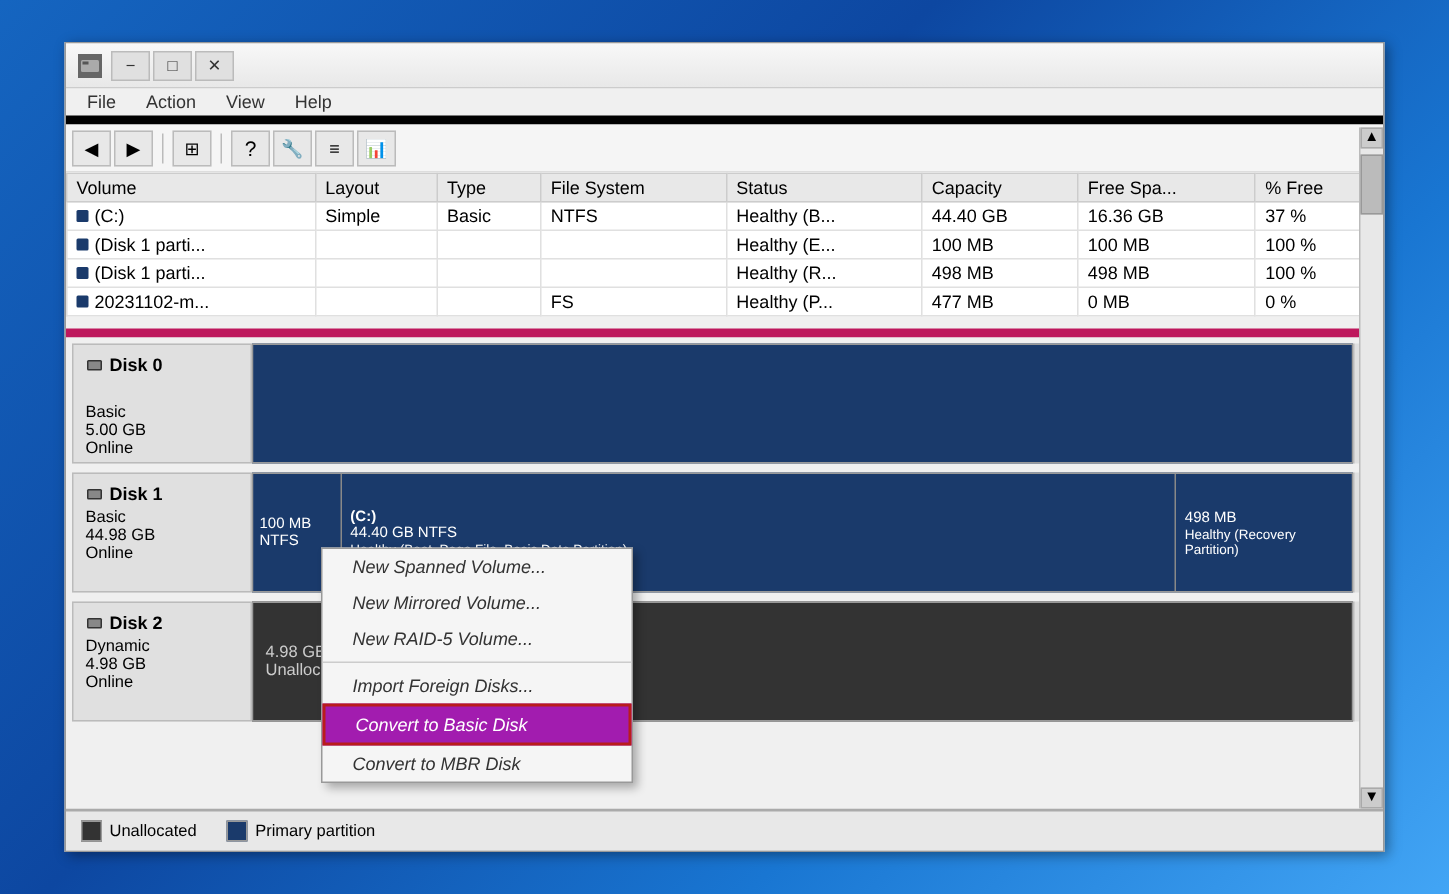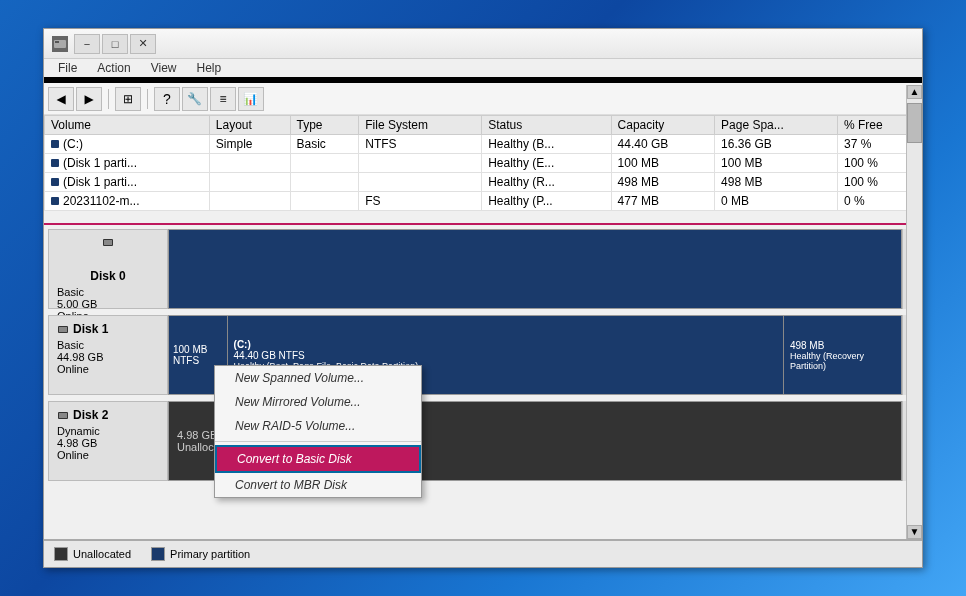--- a/index.html
+++ b/index.html
@@ -105,21 +105,21 @@
       flex: 1;
       display: flex;
       flex-direction: column;
       overflow: hidden;
     }
     
     .table-area {
       flex: 0 0 auto;
       height: 110px;
       overflow-y: auto;
-      border-bottom: 2px solid #be185d;
+      border-bottom: 6px solid #be185d;
     }
     .disk-table {
       width: 100%;
       border-collapse: collapse;
       font-size: 12px;
     }
     .disk-table th {
       background: #e8e8e8;
       border: 1px solid #ccc;
       padding: 2px 6px;
@@ -197,23 +197,23 @@
       font-size: 12px;
       font-style: italic;
     }
     .ctx-item {
       padding: 5px 20px;
       cursor: pointer;
       color: #333;
       white-space: nowrap;
     }
     .ctx-item.highlighted {
-      background: #be185d;
+      background: #a21caf;
       color: white;
-      border: 2px solid #0369a1;
+      border: 2px solid #b91c1c;
     }
     .ctx-separator {
       height: 1px;
       background: #ccc;
       margin: 3px 0;
     }
     
     .legend-bar {
       height: 28px;
       background: #e8e8e8;
@@ -281,21 +281,21 @@
     <div class="table-area">
       <table class="disk-table">
         <thead>
           <tr>
             <th>Volume</th>
             <th>Layout</th>
             <th>Type</th>
             <th>File System</th>
             <th>Status</th>
             <th>Capacity</th>
-            <th>Page Spa...</th>
+            <th>Free Spa...</th>
             <th>% Free</th>
           </tr>
         </thead>
         <tbody id="disk-tbody">
         <tr>
     <td><span style="display:inline-block;width:8px;height:8px;background:#1a3a6b;margin-right:4px;border-radius:1px;"></span>(C:)</td>
     <td>Simple</td>
     <td>Basic</td>
     <td>NTFS</td>
     <td>Healthy (B...</td>
@@ -334,21 +334,21 @@
     <td>0 %</td>
   </tr>
           </tbody>
       </table>
     </div>
 
     <div class="disk-map-area" style="position:relative;">
 
       <div class="disk-row">
         <div class="disk-label">
-          <span style="display:flex;align-items:center;gap:21px;margin-bottom:3px;flex-direction:column;">
+          <span style="display:flex;align-items:center;gap:4px;margin-bottom:19px;">
             <svg width="12" height="12">
                 <rect x="1" y="3" width="10" height="7" rx="1" fill="#333"></rect>
                 <rect x="2" y="4" width="8" height="5" fill="#888"></rect>
               </svg>
             <span style="font-weight:bold;font-size:12px;">Disk 0</span>
           </span>
           <span>Basic</span>
           <span>5.00 GB</span>
           <span>Online</span>
         </div>
@@ -408,20 +408,21 @@
           </div>
         </div>
         <div class="scrollbar-right"></div>
       </div>
 
       <div class="context-menu">
         <div class="ctx-item">New Spanned Volume...</div>
         <div class="ctx-item">New Mirrored Volume...</div>
         <div class="ctx-item">New RAID-5 Volume...</div>
         <div class="ctx-separator"></div>
+        <div class="ctx-item">Import Foreign Disks...</div>
         <div class="ctx-item highlighted">Convert to Basic Disk</div>
         <div class="ctx-item">Convert to MBR Disk</div>
 
       </div>
 
     </div>
 
     <div class="legend-bar">
       <div class="legend-item">
         <div class="legend-box unallocated"></div>

